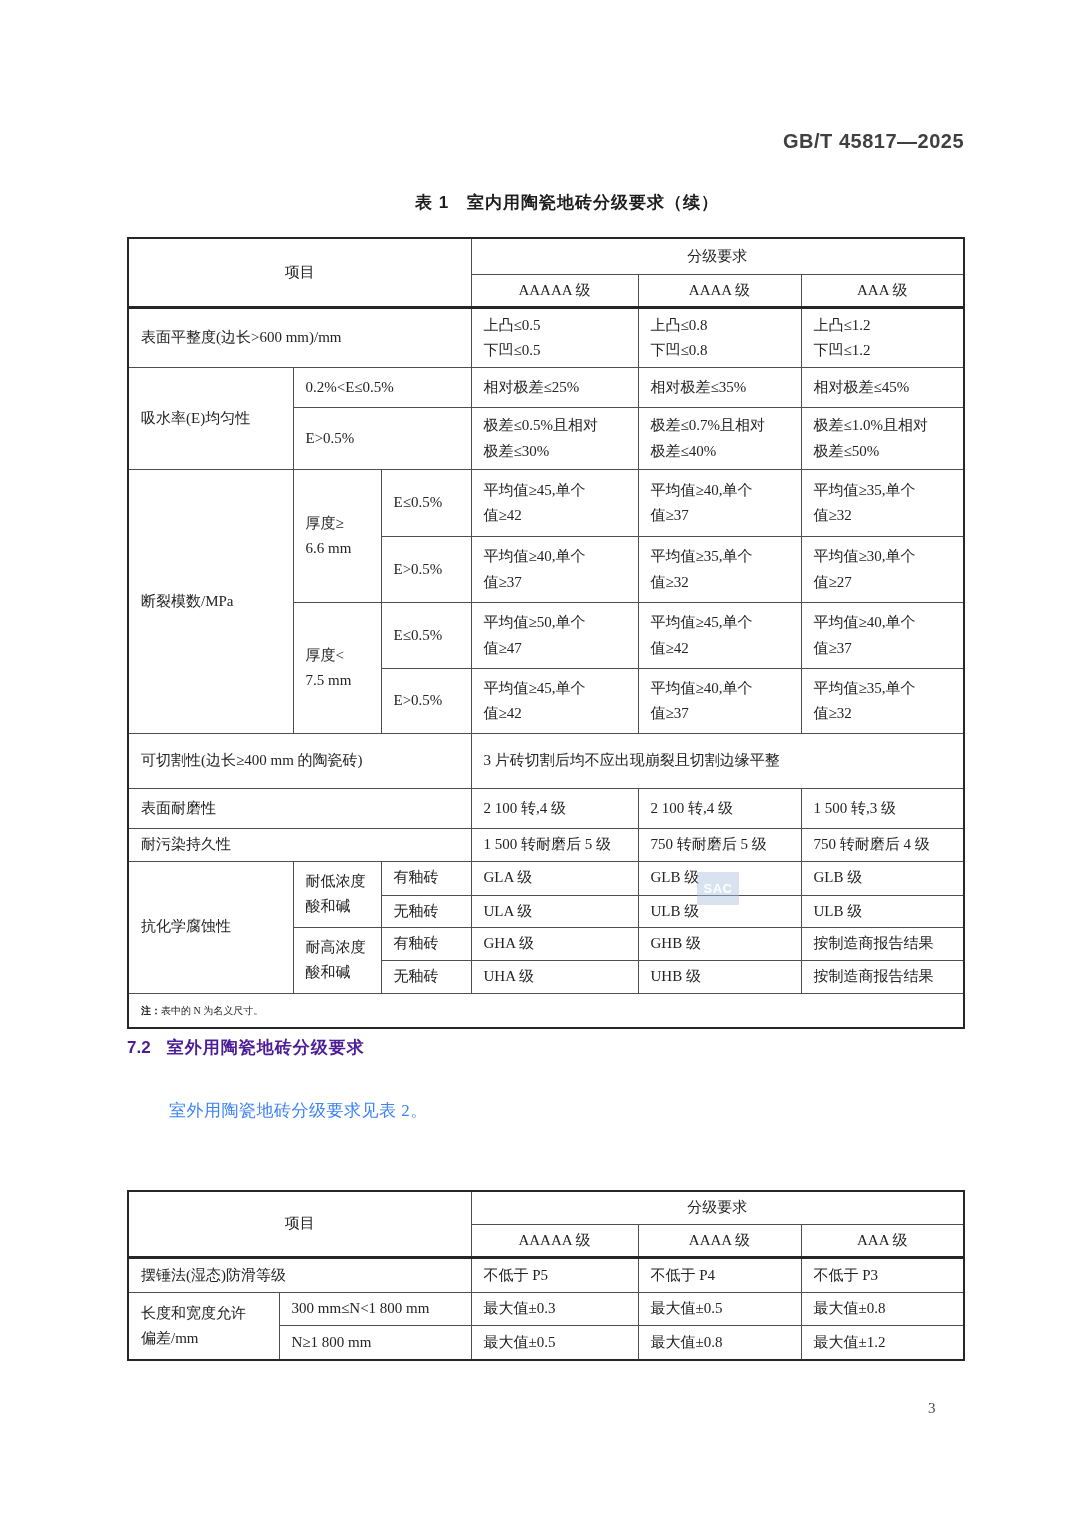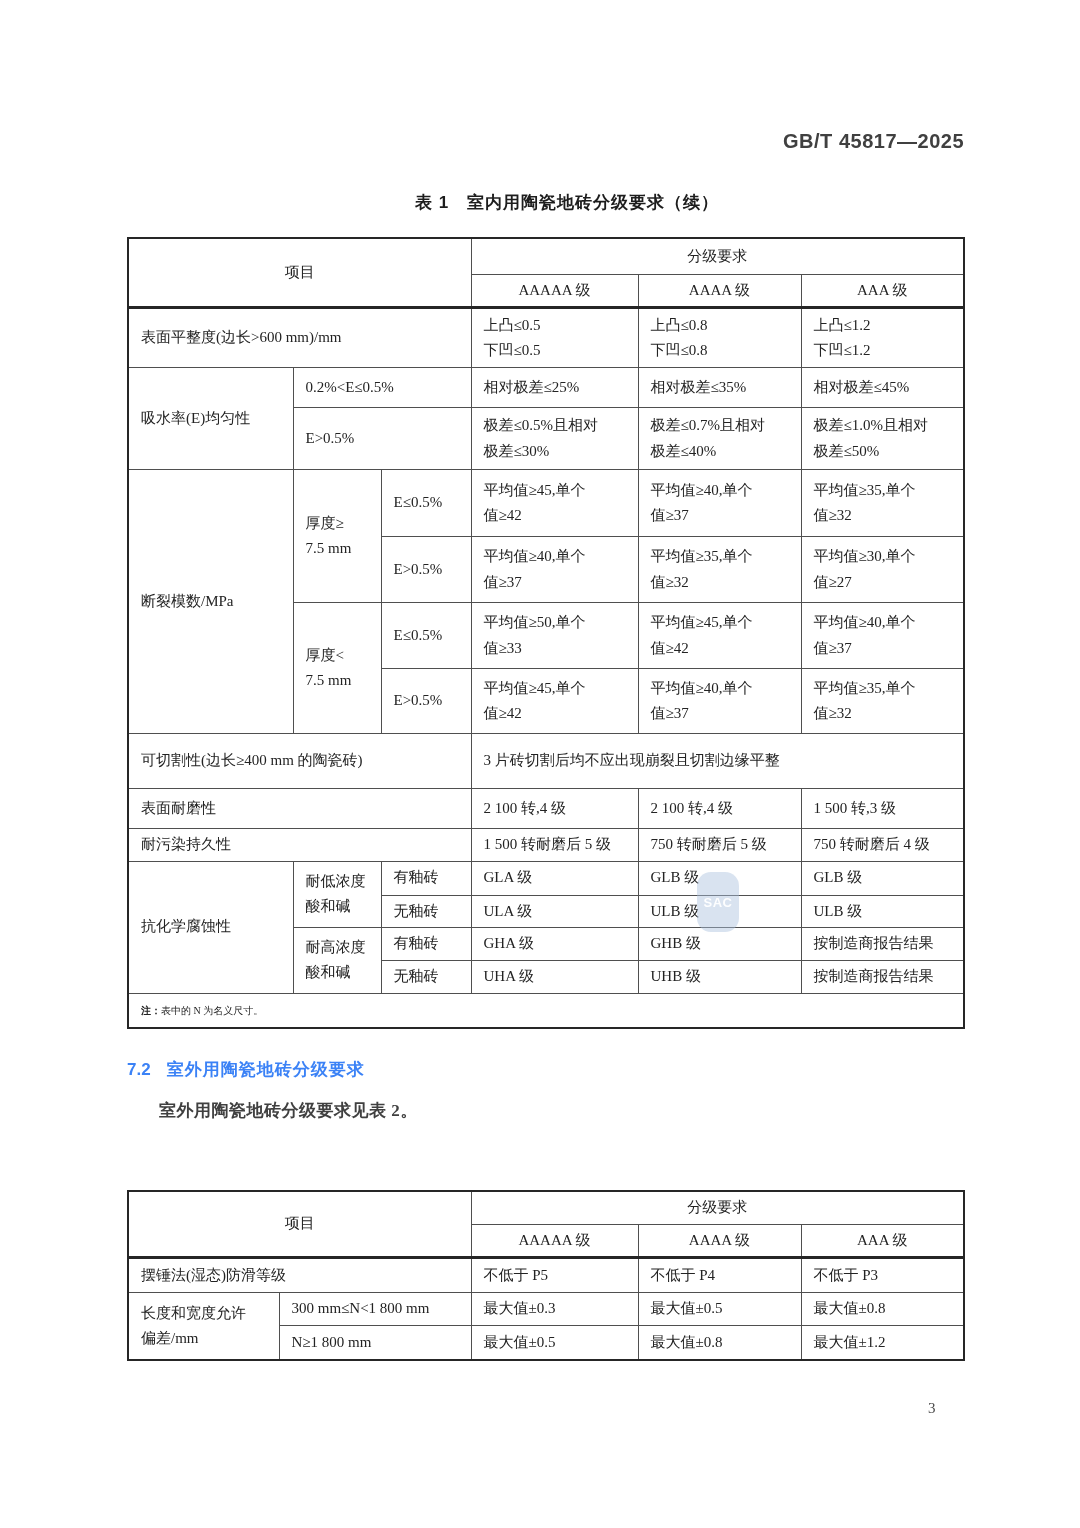--- a/index.html
+++ b/index.html
@@ -18,28 +18,28 @@
     font-weight:bold;font-size:20px;letter-spacing:0.5px;color:#404040;
   }
   .caption{
     position:absolute;left:0;width:100%;text-align:center;
     font-family:"Liberation Sans","DejaVu Sans",sans-serif;
     font-weight:bold;font-size:17px;color:#1d1d1d;letter-spacing:1px;
   }
   .cap-t1{top:191px;margin-left:27px;}
   .cap-t2{top:1150px;}
   .sec-heading{
-    position:absolute;left:127px;top:1058px;
-    font-family:"Liberation Sans","DejaVu Sans",sans-serif;
-    font-weight:bold;font-size:17px;color:#3b82f6;letter-spacing:1px;
+    position:absolute;left:127px;top:1036px;
+    font-family:"Liberation Sans","DejaVu Sans",sans-serif;
+    font-weight:bold;font-size:17px;color:#4c1d95;letter-spacing:1px;
   }
   .sec-heading .sec-num{margin-right:16px;letter-spacing:0;}
   .para{
-    position:absolute;left:159px;top:1099px;
-    font-size:17px;color:#404040;letter-spacing:0.5px;font-weight:bold;
+    position:absolute;left:169px;top:1099px;
+    font-size:17px;color:#3b82f6;letter-spacing:0.5px;
   }
   table.gbt{
     position:absolute;left:127px;
     border-collapse:collapse;table-layout:fixed;
     width:836px;background:#fff;
     font-size:15px;color:#232323;
     border:2px solid #262626;
   }
   #t1{top:237px;}
   #t2{top:1190px;}
@@ -56,27 +56,27 @@
   .pre{white-space:pre-line;}
   .hb{border-bottom:3px solid #262626 !important;}
   .lbl{padding-left:14px;margin-left:45px;}
   .note-cell{padding-left:48px;font-size:10px;}
   .note-b{font-family:"Liberation Sans","DejaVu Sans",sans-serif;font-weight:bold;}
   .pageno{
     position:absolute;left:928px;top:1400px;
     font-size:15px;color:#4a4a4a;
   }
   .watermark{
-    position:absolute;left:697px;top:872px;width:42px;height:60px;
+    position:absolute;left:697px;top:872px;width:42px;height:33px;
     background:rgba(170,193,221,0.45);
     color:rgba(255,255,255,0.95);
     font-family:"Liberation Sans","DejaVu Sans",sans-serif;
     font-weight:bold;font-size:13px;letter-spacing:0.5px;
     display:flex;align-items:center;justify-content:center;
-    border-radius:14px;pointer-events:none;
+    border-radius:0;pointer-events:none;
   }
 </style>
 </head>
 <body>
 
 <div class="page">
 
   <div class="doc-number">GB/T 45817—2025</div>
 
   <div class="caption cap-t1">表 1　室内用陶瓷地砖分级要求（续）</div>
@@ -124,21 +124,21 @@
 极差≤30%</td>
         <td class="pre">极差≤0.7%且相对
 极差≤40%</td>
         <td class="pre">极差≤1.0%且相对
 极差≤50%</td>
       </tr>
 
       <tr style="height:67px">
         <td rowspan="4" class="lbl">断裂模数/MPa</td>
         <td rowspan="2" class="pre">厚度≥
-7.5 mm</td>
+6.6 mm</td>
         <td>E≤0.5%</td>
         <td class="pre">平均值≥45,单个
 值≥42</td>
         <td class="pre">平均值≥40,单个
 值≥37</td>
         <td class="pre">平均值≥35,单个
 值≥32</td>
       </tr>
       <tr style="height:66px">
         <td>E&gt;0.5%</td>
@@ -147,21 +147,21 @@
         <td class="pre">平均值≥35,单个
 值≥32</td>
         <td class="pre">平均值≥30,单个
 值≥27</td>
       </tr>
       <tr style="height:66px">
         <td rowspan="2" class="pre">厚度&lt;
 7.5 mm</td>
         <td>E≤0.5%</td>
         <td class="pre">平均值≥50,单个
-值≥33</td>
+值≥47</td>
         <td class="pre">平均值≥45,单个
 值≥42</td>
         <td class="pre">平均值≥40,单个
 值≥37</td>
       </tr>
       <tr style="height:65px">
         <td>E&gt;0.5%</td>
         <td class="pre">平均值≥45,单个
 值≥42</td>
         <td class="pre">平均值≥40,单个

